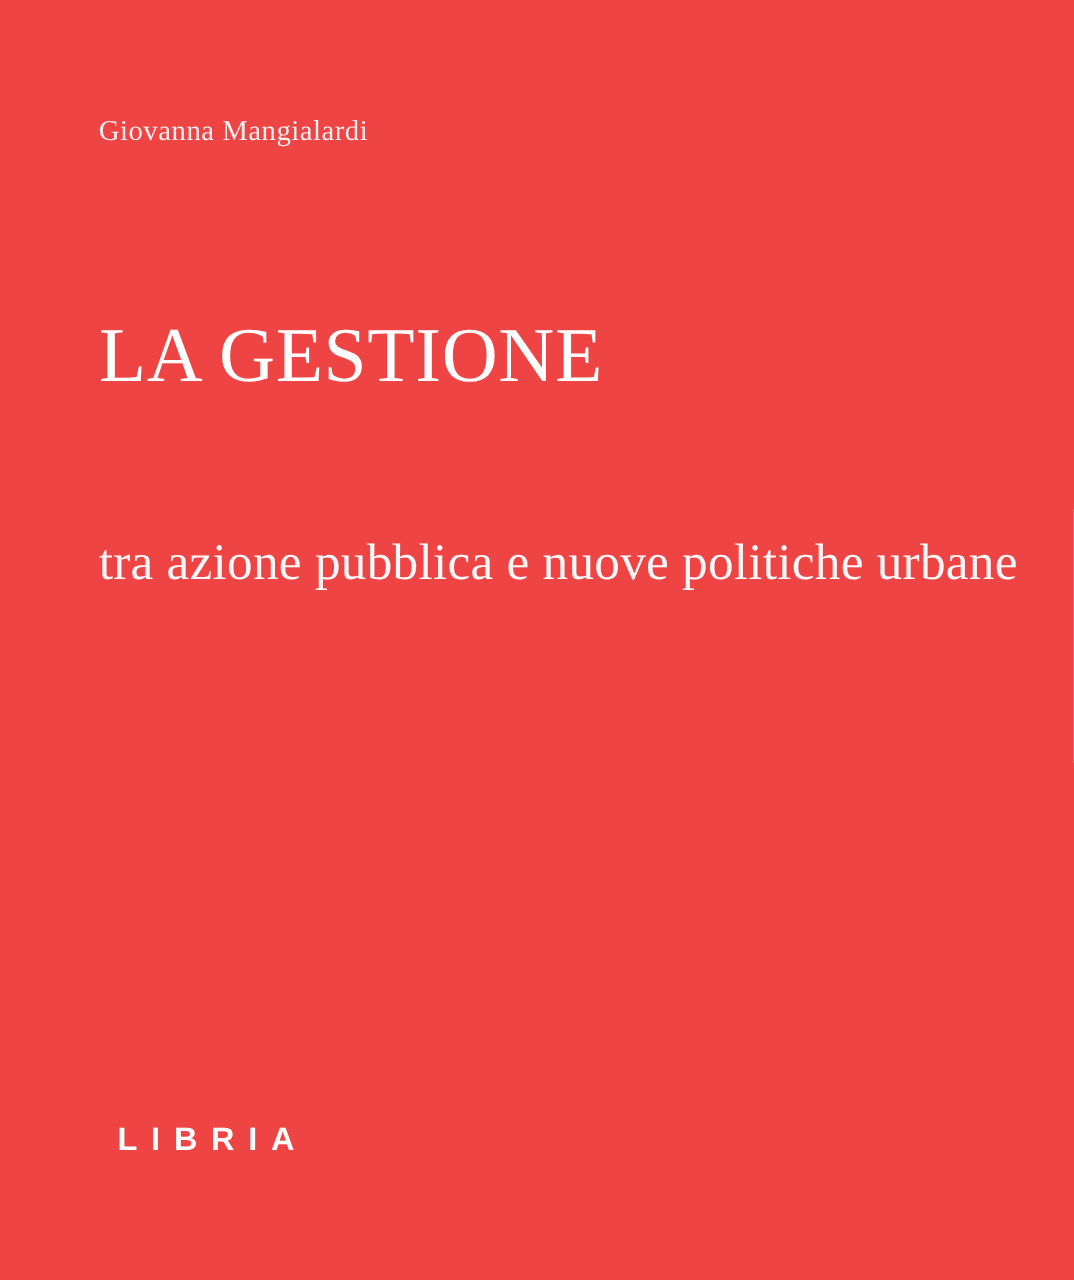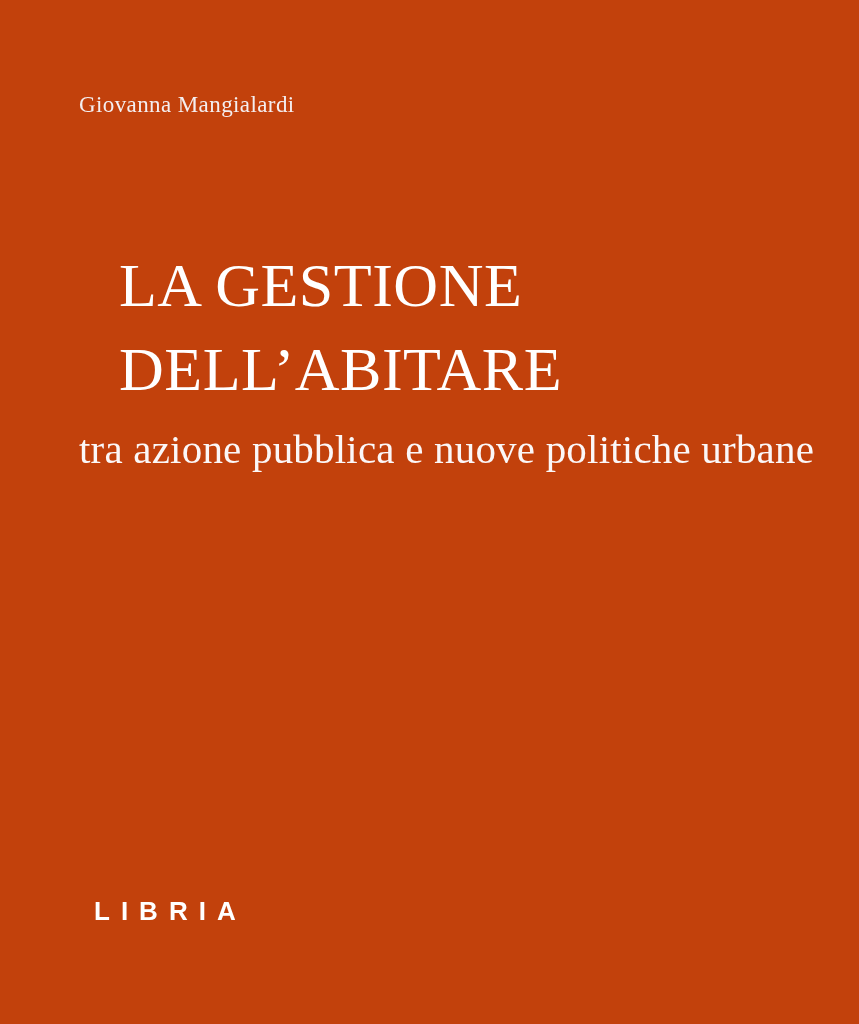--- a/index.html
+++ b/index.html
@@ -10,41 +10,40 @@
     width: 859px;
     height: 1024px;
     background: #ffffff;
     font-family: "Liberation Serif", serif;
     overflow: hidden;
   }
   .cover {
     position: relative;
     width: 859px;
     height: 1024px;
-    background: #c2410c;
+    background: #ef4444;
     box-sizing: border-box;
     overflow: hidden;
   }
   .author {
     position: absolute;
     left: 79px;
     top: 92px;
     font-size: 23px;
     color: #f4eef0;
     letter-spacing: 0.4px;
     font-family: "Liberation Serif", serif;
     font-weight: 400;
     white-space: nowrap;
   }
   .title-block {
     position: absolute;
     left: 79px;
     top: 243px;
     width: 700px;
-    margin-left: 40px;
   }
   .title-line {
     font-size: 62px;
     line-height: 1.36;
     color: #ffffff;
     font-family: "Liberation Serif", serif;
     font-weight: 400;
     letter-spacing: 0.5px;
     white-space: nowrap;
   }
@@ -73,20 +72,19 @@
 </style>
 </head>
 <body>
 
 <div class="cover">
 
   <div class="author">Giovanna Mangialardi</div>
 
   <div class="title-block">
     <div class="title-line">LA GESTIONE</div>
-    <div class="title-line">DELL’ABITARE</div>
   </div>
 
   <div class="subtitle">tra azione pubblica e nuove politiche urbane</div>
 
   <div class="publisher">LIBRIA</div>
 
 </div>
 
 </body></html>

